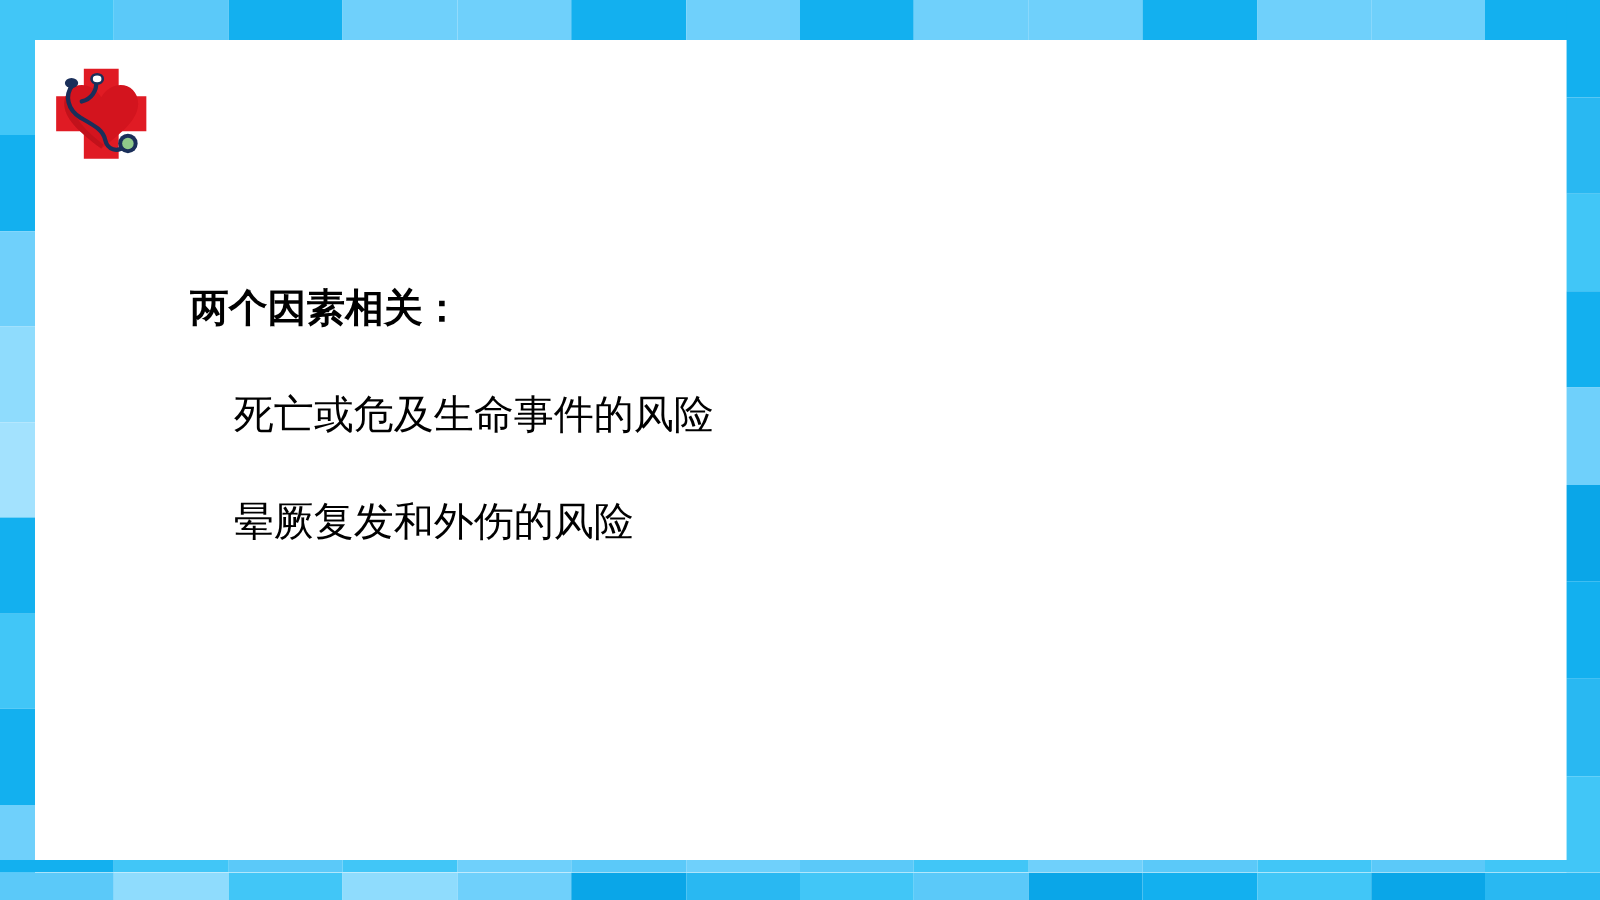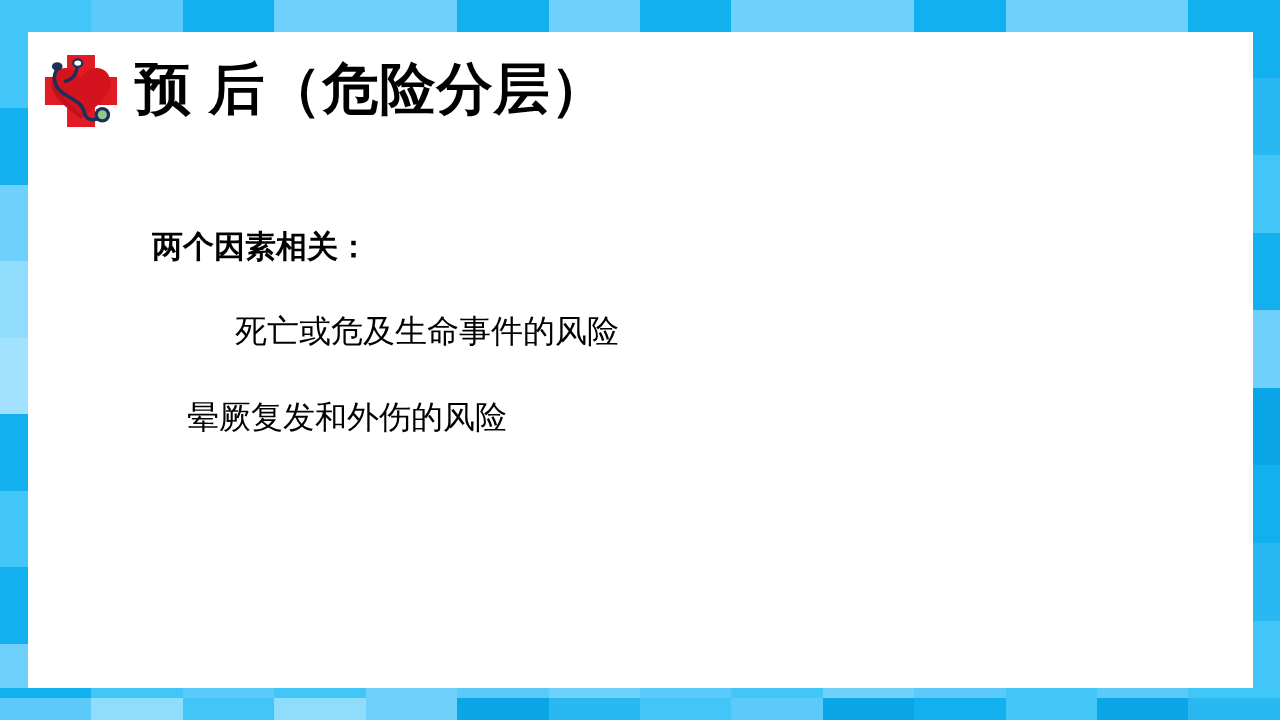--- a/index.html
+++ b/index.html
@@ -113,21 +113,20 @@
     top: 26px;
     font-size: 31px;
     font-weight: 700;
   }
   .body-line.item-1 {
     position: absolute;
     left: 159px;
     top: 110px;
     font-size: 32px;
     font-weight: 500;
-    margin-left: 48px;
   }
   .body-line.item-2 {
     position: absolute;
     left: 159px;
     top: 196px;
     font-size: 32px;
     font-weight: 500;
   }
 </style>
 </head>
@@ -233,21 +232,20 @@
           <path d="M45 18 C 46 28, 40 36, 31 38" fill="none" stroke="#1a2f5a" stroke-width="4.2" stroke-linecap="round"></path>
 
           <ellipse cx="21" cy="20" rx="6.5" ry="5" fill="#1a2f5a"></ellipse>
           <ellipse cx="46" cy="16" rx="5.5" ry="4.5" fill="#ffffff" stroke="#1a2f5a" stroke-width="2.6"></ellipse>
 
           <circle cx="76" cy="79" r="9.5" fill="#1a2f5a"></circle>
           <circle cx="76" cy="79" r="5.6" fill="#8fc98a"></circle>
         </svg>
       </div>
 
-      <div id="slide-title">预 后（危险分层）</div>
     </div>
 
     <div id="slide-body">
       <div class="body-line lead">两个因素相关：</div>
       <div class="body-line item-1">死亡或危及生命事件的风险</div>
       <div class="body-line item-2">晕厥复发和外伤的风险</div>
     </div>
 
   </div>
 </div>

